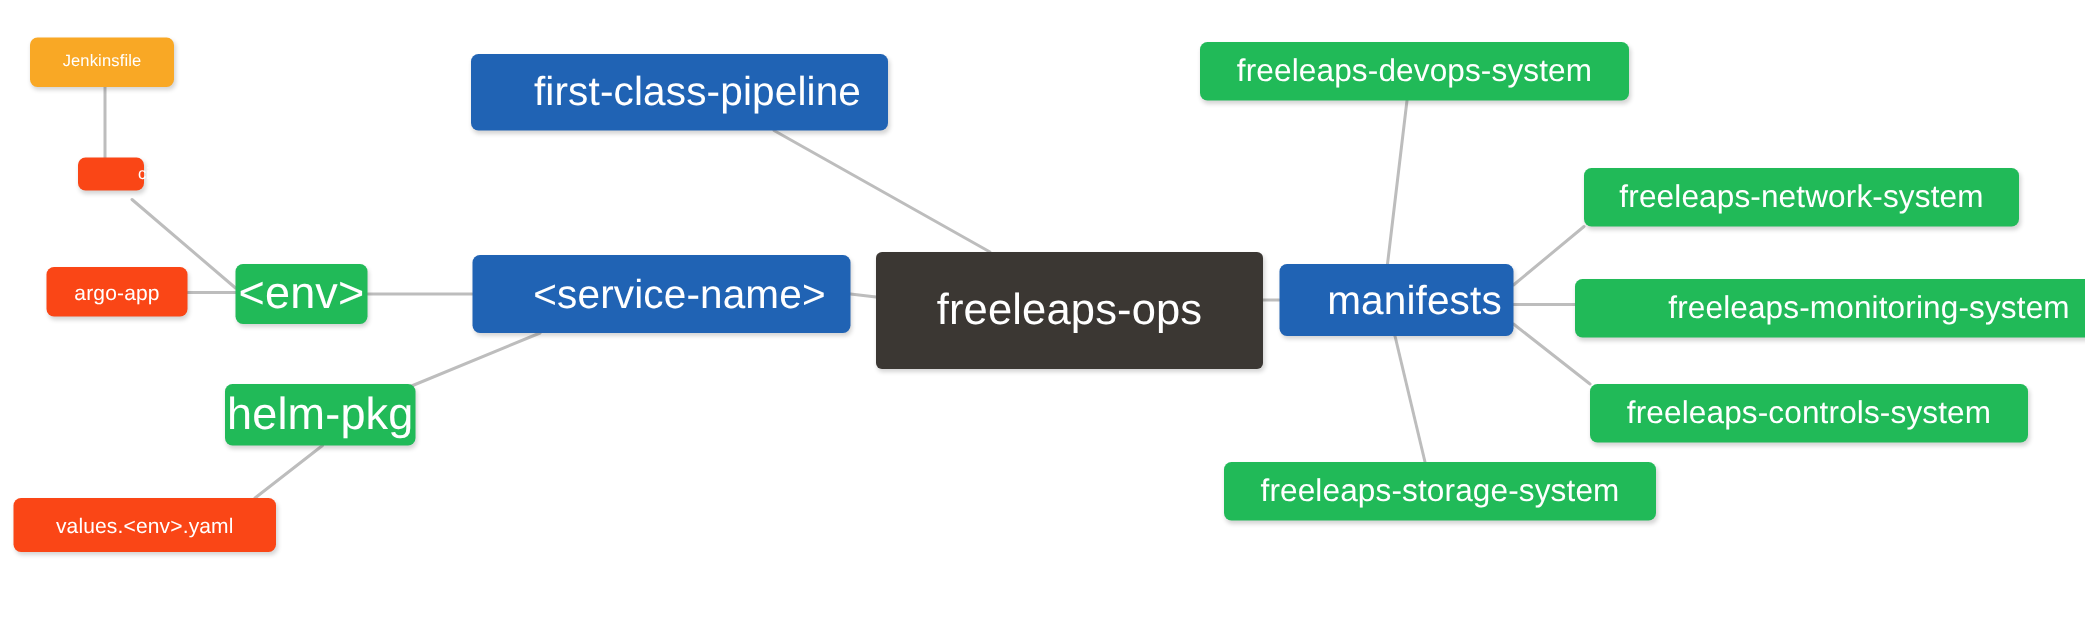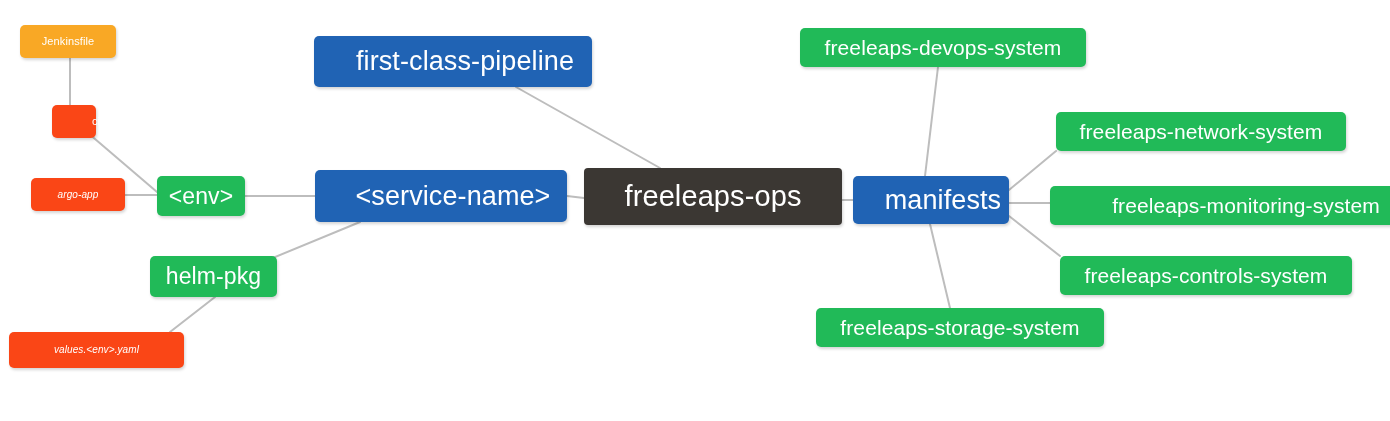--- a/index.html
+++ b/index.html
@@ -40,23 +40,23 @@
     line-height: 1;
   }
   .node.root       { background: #3b3733; border-radius: 4px; }
   .node.blue       { background: #2063b4; padding-left: 24px; }
   .node.green      { background: #21ba58; }
   .node.red        { background: #fa4616; }
   .node.orange     { background: #f9a825; }
 
   .size-xl { font-size: 29px; }
   .size-lg { font-size: 27px; }
-  .size-md { font-size: 23px; }
+  .size-md { font-size: 30px; }
   .size-sm { font-size: 21px; }
-  .size-xs { font-size: 10px; font-style: italic; }
+  .size-xs { font-size: 14px; }
   .size-xxs{ font-size: 11px; }
 </style>
 </head>
 <body>
 
 <div id="canvas">
   <svg id="edges" viewBox="0 0 1390 421" xmlns="http://www.w3.org/2000/svg">
       <line x1="70" y1="58" x2="70" y2="105" stroke="#bdbdbd" stroke-width="2" stroke-linecap="round"></line>
       <line x1="88" y1="133" x2="157" y2="192" stroke="#bdbdbd" stroke-width="2" stroke-linecap="round"></line>
       <line x1="125" y1="195" x2="157" y2="195" stroke="#bdbdbd" stroke-width="2" stroke-linecap="round"></line>
@@ -67,28 +67,28 @@
       <line x1="567" y1="196" x2="584" y2="198" stroke="#bdbdbd" stroke-width="2" stroke-linecap="round"></line>
       <line x1="842" y1="200" x2="853" y2="200" stroke="#bdbdbd" stroke-width="2" stroke-linecap="round"></line>
       <line x1="938" y1="67" x2="925" y2="176" stroke="#bdbdbd" stroke-width="2" stroke-linecap="round"></line>
       <line x1="1056" y1="151" x2="1009" y2="190" stroke="#bdbdbd" stroke-width="2" stroke-linecap="round"></line>
       <line x1="1050" y1="203" x2="1009" y2="203" stroke="#bdbdbd" stroke-width="2" stroke-linecap="round"></line>
       <line x1="1060" y1="256" x2="1009" y2="216" stroke="#bdbdbd" stroke-width="2" stroke-linecap="round"></line>
       <line x1="950" y1="308" x2="930" y2="224" stroke="#bdbdbd" stroke-width="2" stroke-linecap="round"></line>
     </svg>
   <div id="node-layer">
       <div class="node orange size-xxs" style="left: 20px; top: 25px; width: 96px; height: 33px;">Jenkinsfile</div>
-      <div class="node red size-xxs" style="left: 52px; top: 105px; width: 36px; height: 33px; padding-left: 44px;">ci</div>
+      <div class="node red size-xxs" style="left: 52px; top: 105px; width: 36px; height: 22px; padding-left: 44px;">ci</div>
       <div class="node red size-xs" style="left: 31px; top: 178px; width: 94px; height: 33px;">argo-app</div>
       <div class="node green size-md" style="left: 157px; top: 176px; width: 88px; height: 40px;">&lt;env&gt;</div>
       <div class="node green size-md" style="left: 150px; top: 256px; width: 127px; height: 41px;">helm-pkg</div>
       <div class="node red size-xs" style="left: 9px; top: 332px; width: 175px; height: 36px;">values.&lt;env&gt;.yaml</div>
       <div class="node blue size-lg" style="left: 314px; top: 36px; width: 278px; height: 51px;">first-class-pipeline</div>
       <div class="node blue size-lg" style="left: 315px; top: 170px; width: 252px; height: 52px;">&lt;service-name&gt;</div>
-      <div class="node root size-xl" style="left: 584px; top: 168px; width: 258px; height: 57px;">freeleaps-ops</div>
+      <div class="node root size-xl" style="left: 584px; top: 168px; width: 258px; height: 78px;">freeleaps-ops</div>
       <div class="node blue size-lg" style="left: 853px; top: 176px; width: 156px; height: 48px;">manifests</div>
       <div class="node green size-sm" style="left: 800px; top: 28px; width: 286px; height: 39px;">freeleaps-devops-system</div>
       <div class="node green size-sm" style="left: 1056px; top: 112px; width: 290px; height: 39px;">freeleaps-network-system</div>
       <div class="node green size-sm" style="left: 1050px; top: 186px; width: 392px; height: 39px; text-align: center;">freeleaps-monitoring-system</div>
       <div class="node green size-sm" style="left: 1060px; top: 256px; width: 292px; height: 39px;">freeleaps-controls-system</div>
       <div class="node green size-sm" style="left: 816px; top: 308px; width: 288px; height: 39px;">freeleaps-storage-system</div>
     </div>
 </div>
 
 </body></html>

